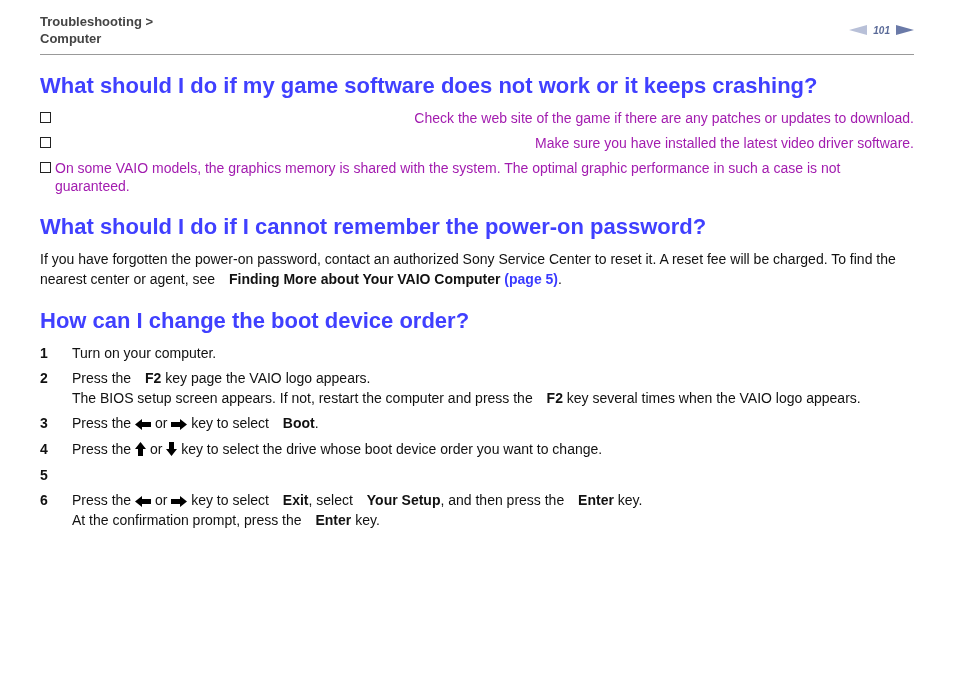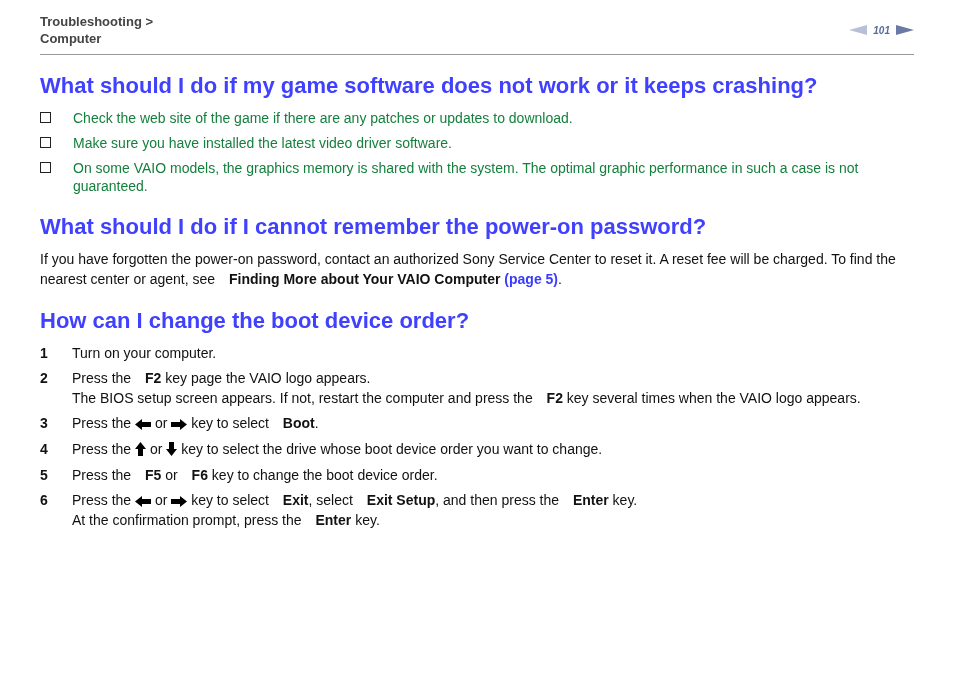--- a/index.html
+++ b/index.html
@@ -54,25 +54,26 @@
     margin: 18px 0 10px 0;
   }
   ul.boxlist {
     list-style: none;
     padding: 0;
     margin: 0 0 6px 0;
   }
   ul.boxlist li {
     display: flex;
     align-items: flex-start;
-    gap: 22px;
+    gap: 4px;
     font-size: 14px;
-    color: #15803d;
+    color: #a21caf;
     line-height: 1.35;
     margin: 6px 0;
+    justify-content: space-between;
   }
   .box-bullet {
     width: 9px;
     height: 9px;
     border: 1.3px solid #222;
     margin-top: 3px;
     flex: 0 0 auto;
   }
   p.body {
     font-size: 14px;
@@ -183,30 +184,27 @@
       <span>
         <span>Press the </span><svg class="inline-arrow" width="11" height="14" viewBox="0 0 11 14">
             <polygon points="5.5,0 11,7 8,7 8,14 3,14 3,7 0,7" fill="#000"></polygon>
           </svg><span> or </span><svg class="inline-arrow" width="11" height="14" viewBox="0 0 11 14">
             <polygon points="5.5,14 11,7 8,7 8,0 3,0 3,7 0,7" fill="#000"></polygon>
           </svg><span> key to select the drive whose boot device order you want to change.</span>
       </span>
     </li>
     <li>
       <span class="num">5</span>
-      <span>
-        <span>Press the </span><span class="bold">F5</span><span> or </span><span class="bold">F6</span><span> key to change the boot device order.</span>
-      </span>
     </li>
     <li>
       <span class="num">6</span>
       <span>
         <span>Press the </span><svg class="inline-arrow" width="16" height="11" viewBox="0 0 16 11">
             <polygon points="0,5.5 7,0 7,3 16,3 16,8 7,8 7,11" fill="#000"></polygon>
           </svg><span> or </span><svg class="inline-arrow" width="16" height="11" viewBox="0 0 16 11">
             <polygon points="16,5.5 9,0 9,3 0,3 0,8 9,8 9,11" fill="#000"></polygon>
-          </svg><span> key to select </span><span class="bold">Exit</span><span>, select </span><span class="bold">Exit Setup</span><span>, and then press the </span><span class="bold">Enter</span><span> key.</span><br>
+          </svg><span> key to select </span><span class="bold">Exit</span><span>, select </span><span class="bold">Your Setup</span><span>, and then press the </span><span class="bold">Enter</span><span> key.</span><br>
         <span>At the confirmation prompt, press the </span><span class="bold">Enter</span><span> key.</span>
       </span>
     </li>
   </ol>
 
 </div>
 
 </body></html>

